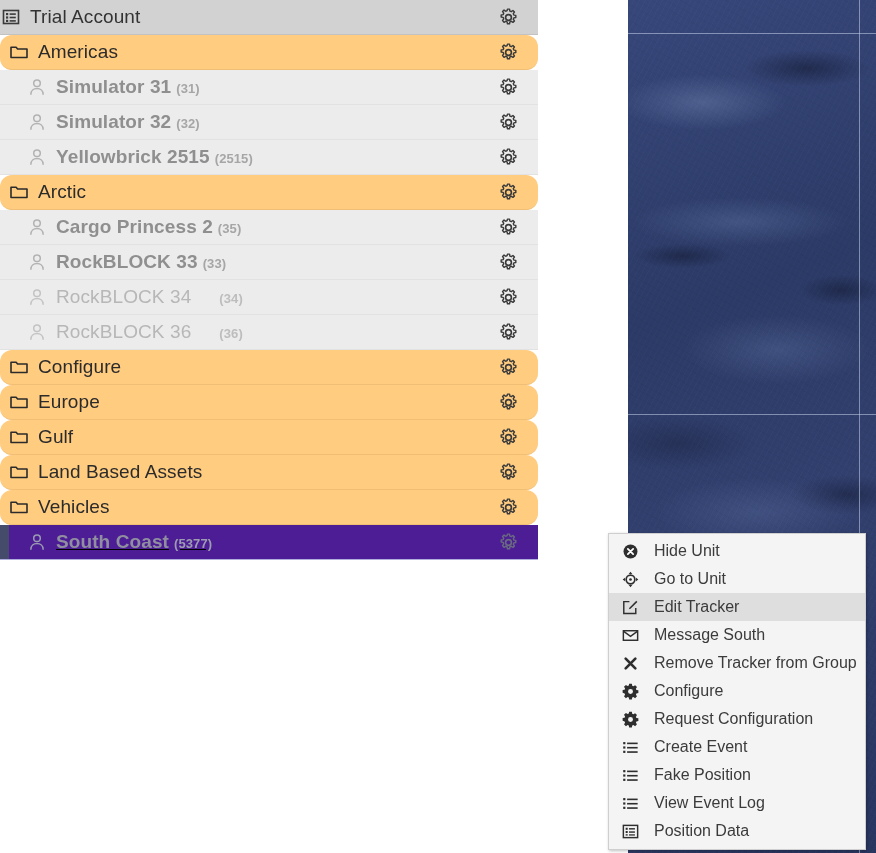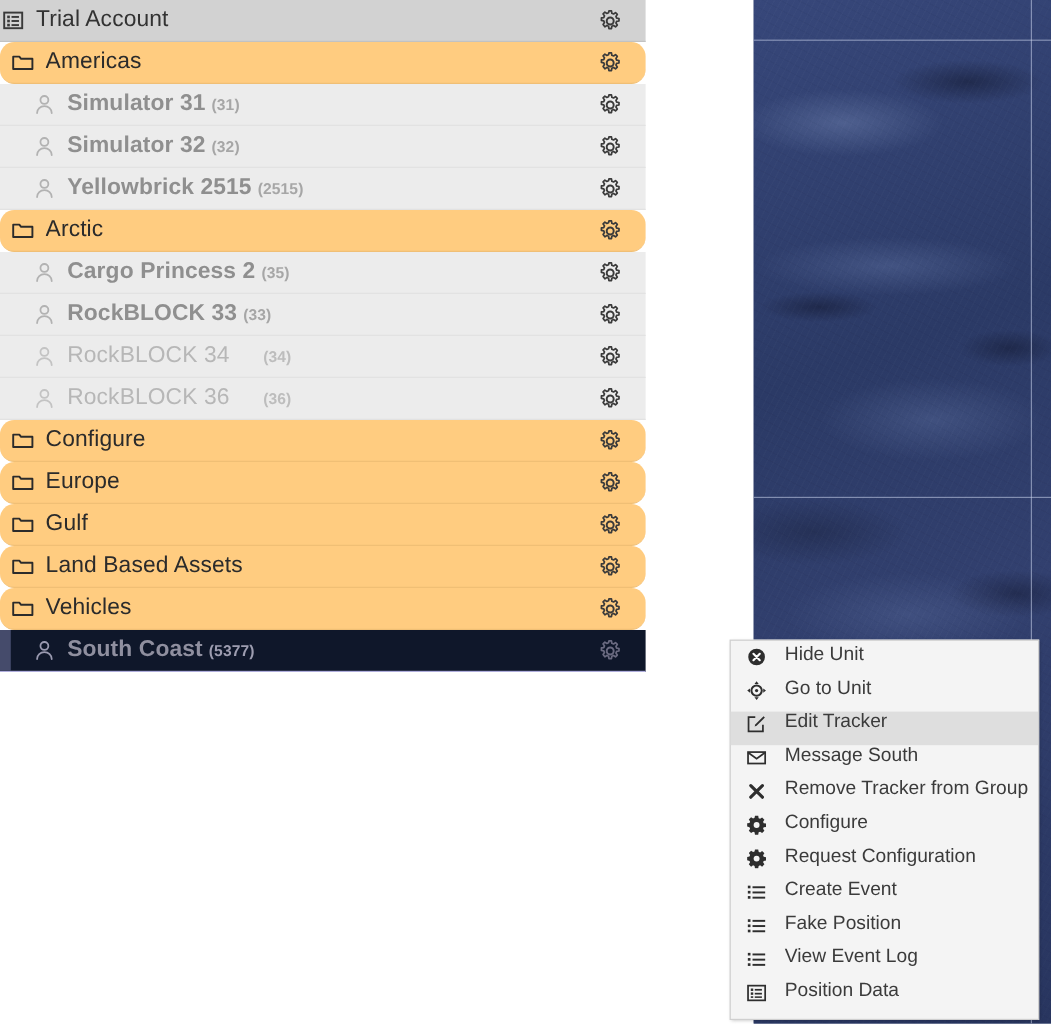--- a/index.html
+++ b/index.html
@@ -128,23 +128,24 @@
     background: #ececec;
     padding-left: 26px;
   }
   .row-tracker .row-label { color: #9e9e9e; }
   .row-tracker.active .row-label { color: #8f8f8f; font-weight: bold; }
   .row-tracker.active .row-count { color: #a6a6a6; }
   .row-tracker.dim .row-label { color: #b7b7b7; font-weight: normal; }
   .row-tracker.dim .row-count { color: #bdbdbd; margin-left: 28px; }
 
   .row-selected {
-    background: #0f172a;
+    background: #4c1d95;
     padding-left: 26px;
     border-bottom: 1px solid #b0aedd;
+    text-decoration: underline;
   }
   .row-selected::before {
     content: "";
     position: absolute;
     left: 0; top: 0; bottom: 0;
     width: 9px;
     background: #454b6b;
   }
   .row-selected .row-label { color: #8f8f9f; font-weight: bold; }
   .row-selected .row-count { color: #9d9db0; }
@@ -158,20 +159,21 @@
     top: 533px;
     width: 258px;
     background: #f4f4f4;
     border: 1px solid #cfcfcf;
     box-shadow: 1px 1px 3px rgba(0,0,0,0.25);
     padding: 3px 0 4px 0;
     box-sizing: border-box;
   }
   .menu-item {
     display: flex;
+    align-items: center;
     height: 28px;
     padding-left: 10px;
     box-sizing: border-box;
     cursor: default;
   }
   .menu-item.highlighted {
     background: #dedede;
   }
   .menu-item .menu-icon {
     flex: 0 0 auto;

